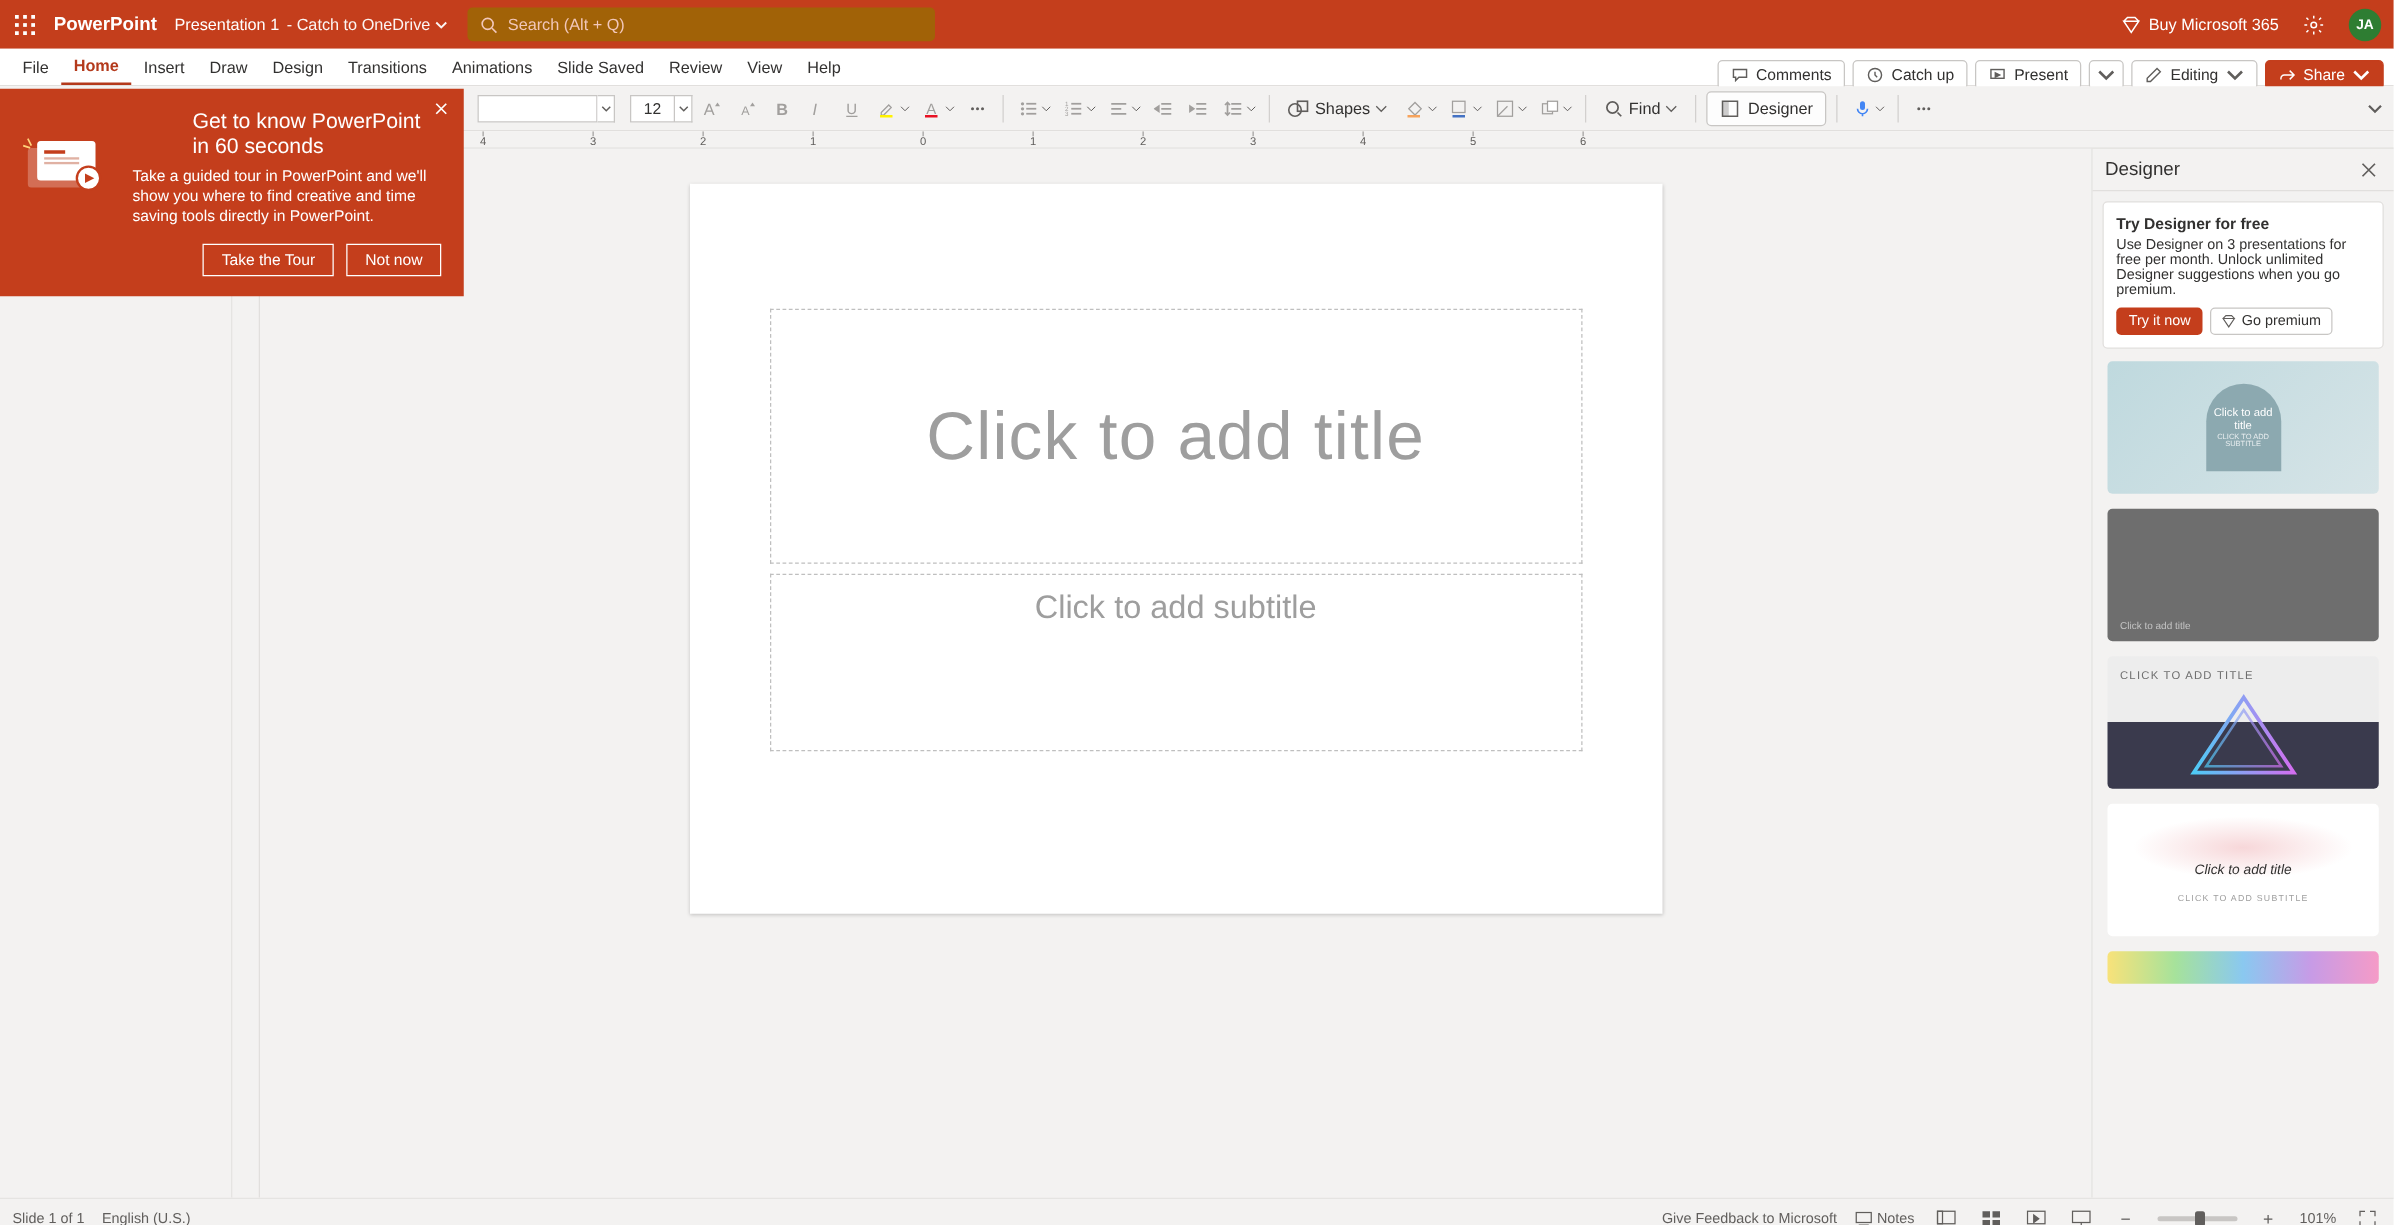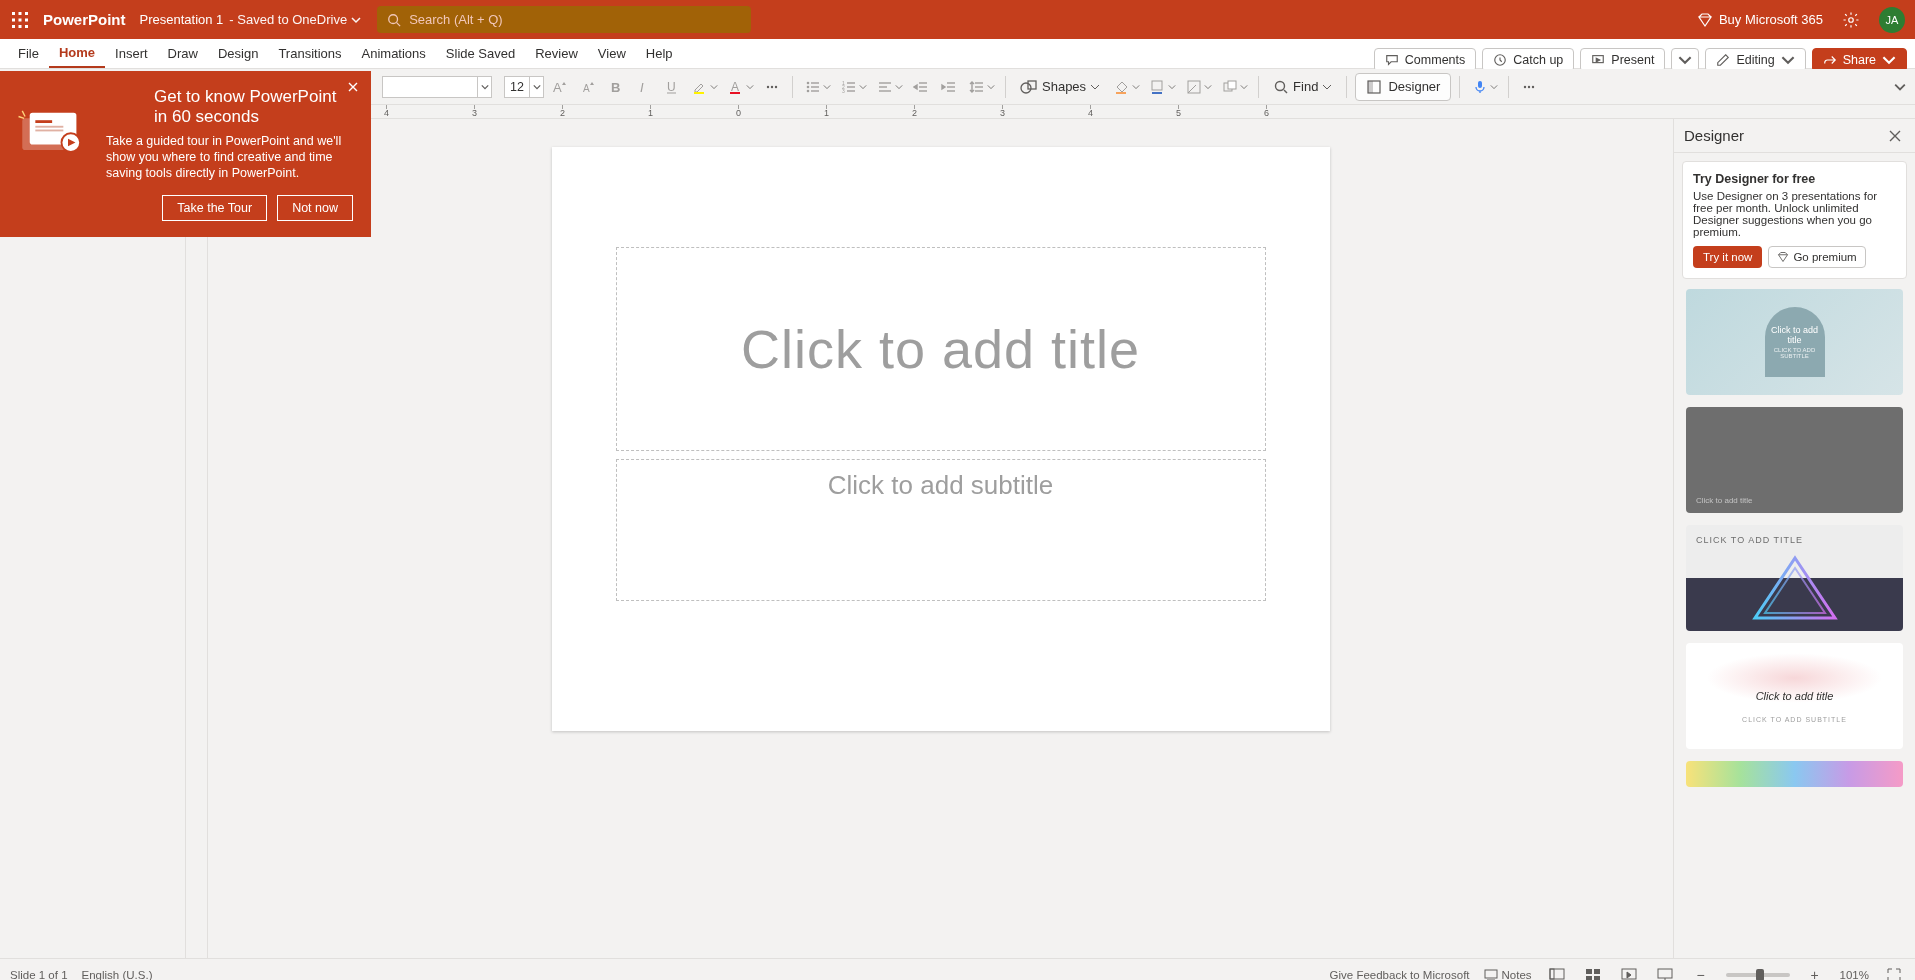--- a/index.html
+++ b/index.html
@@ -25,21 +25,21 @@
     color: #F2C7BA; margin-left: 16px;
   }
   .search-wrap svg { width:14px; height:14px; margin-right:8px; }
   .search-wrap span { font-size: 13px; }
   .titlebar .spacer-mid { flex: 1; }
   .title-right { display: flex; align-items: center; gap: 14px; padding-right: 10px; }
   .title-right .buy { display:flex; align-items:center; gap:6px; cursor:pointer; font-size:13px;}
   .gear { width:28px; height:28px; display:flex; align-items:center; justify-content:center; cursor:pointer;}
   .avatar {
     width:26px; height:26px; border-radius:50%; background:#2E7D32; color:#fff;
-    display:flex; align-items:center; justify-content:center; font-size:11px; font-weight:400;
+    display:flex; align-items:center; justify-content:center; font-size:11px; font-weight:700;
   }
 
   
   .ribbon-tabs {
     height: 30px; background: #fff; border-bottom: 1px solid #E1DFDD;
     display: flex; align-items: stretch; padding-left: 8px;
   }
   .rtab {
     padding: 0 10px; font-size: 13px; color: #323130;
     display: flex; align-items: center; cursor: pointer;
@@ -61,21 +61,21 @@
     height: 36px; background:#F3F2F1; border-bottom:1px solid #E1DFDD;
     display:flex; align-items:center; padding:0 8px; gap:4px; font-size:13px; color:#605E5C;
     position: relative;
   } 
   .tb-sep { width:1px; height:22px; background:#D2D0CE; margin:0 4px;}
   .tb-btn { height:26px; padding:0 4px; display:flex; align-items:center; justify-content:center; cursor:pointer; border-radius:3px; color:#605E5C;}
   .tb-btn svg { width:16px; height:16px; }
   .tb-btn.dd { padding-right:2px;}
   .tb-btn .dd-arrow { width:8px; height:8px; margin-left:2px;}
   .fontsize-input {
-    width:26px; height:22px; border:1px solid #C8C6C4; background:#fff; text-align:center;
+    width:36px; height:22px; border:1px solid #C8C6C4; background:#fff; text-align:center;
     font-size:12.5px; color:#323130;
   }
   .font-dd-arrow {
     width:14px; height:22px; border:1px solid #C8C6C4; border-left:none; background:#fff;
     display:flex; align-items:center; justify-content:center; cursor:pointer;
   }
   .fontname-box { display:flex; }
   .fontname-input {
     width:96px; height:22px; border:1px solid #C8C6C4; background:#fff; padding:0 6px;
     font-size:12.5px; color:#323130;
@@ -209,21 +209,21 @@
         <rect x="6.5" y="6.5" width="3" height="3"></rect>
         <rect x="13" y="6.5" width="3" height="3"></rect>
         <rect y="13" width="3" height="3"></rect>
         <rect x="6.5" y="13" width="3" height="3"></rect>
         <rect x="13" y="13" width="3" height="3"></rect>
       </svg>
   </div>
   <span class="appname">PowerPoint</span>
   <span class="doc-title">Presentation 1</span>
   <span class="doc-saved">
-    <span> - Saved to OneDrive</span>
+    <span> - Catch to OneDrive</span>
     <svg viewBox="0 0 10 10">
         <path d="M1 3l4 4 4-4" stroke="#fff" fill="none" stroke-width="1.5"></path>
       </svg>
   </span>
   <div class="search-wrap">
     <svg viewBox="0 0 16 16" fill="none" stroke="#F2C7BA" stroke-width="1.5">
         <circle cx="7" cy="7" r="5"></circle>
         <line x1="11" y1="11" x2="15" y2="15"></line>
       </svg>
     <span>Search (Alt + Q)</span>

